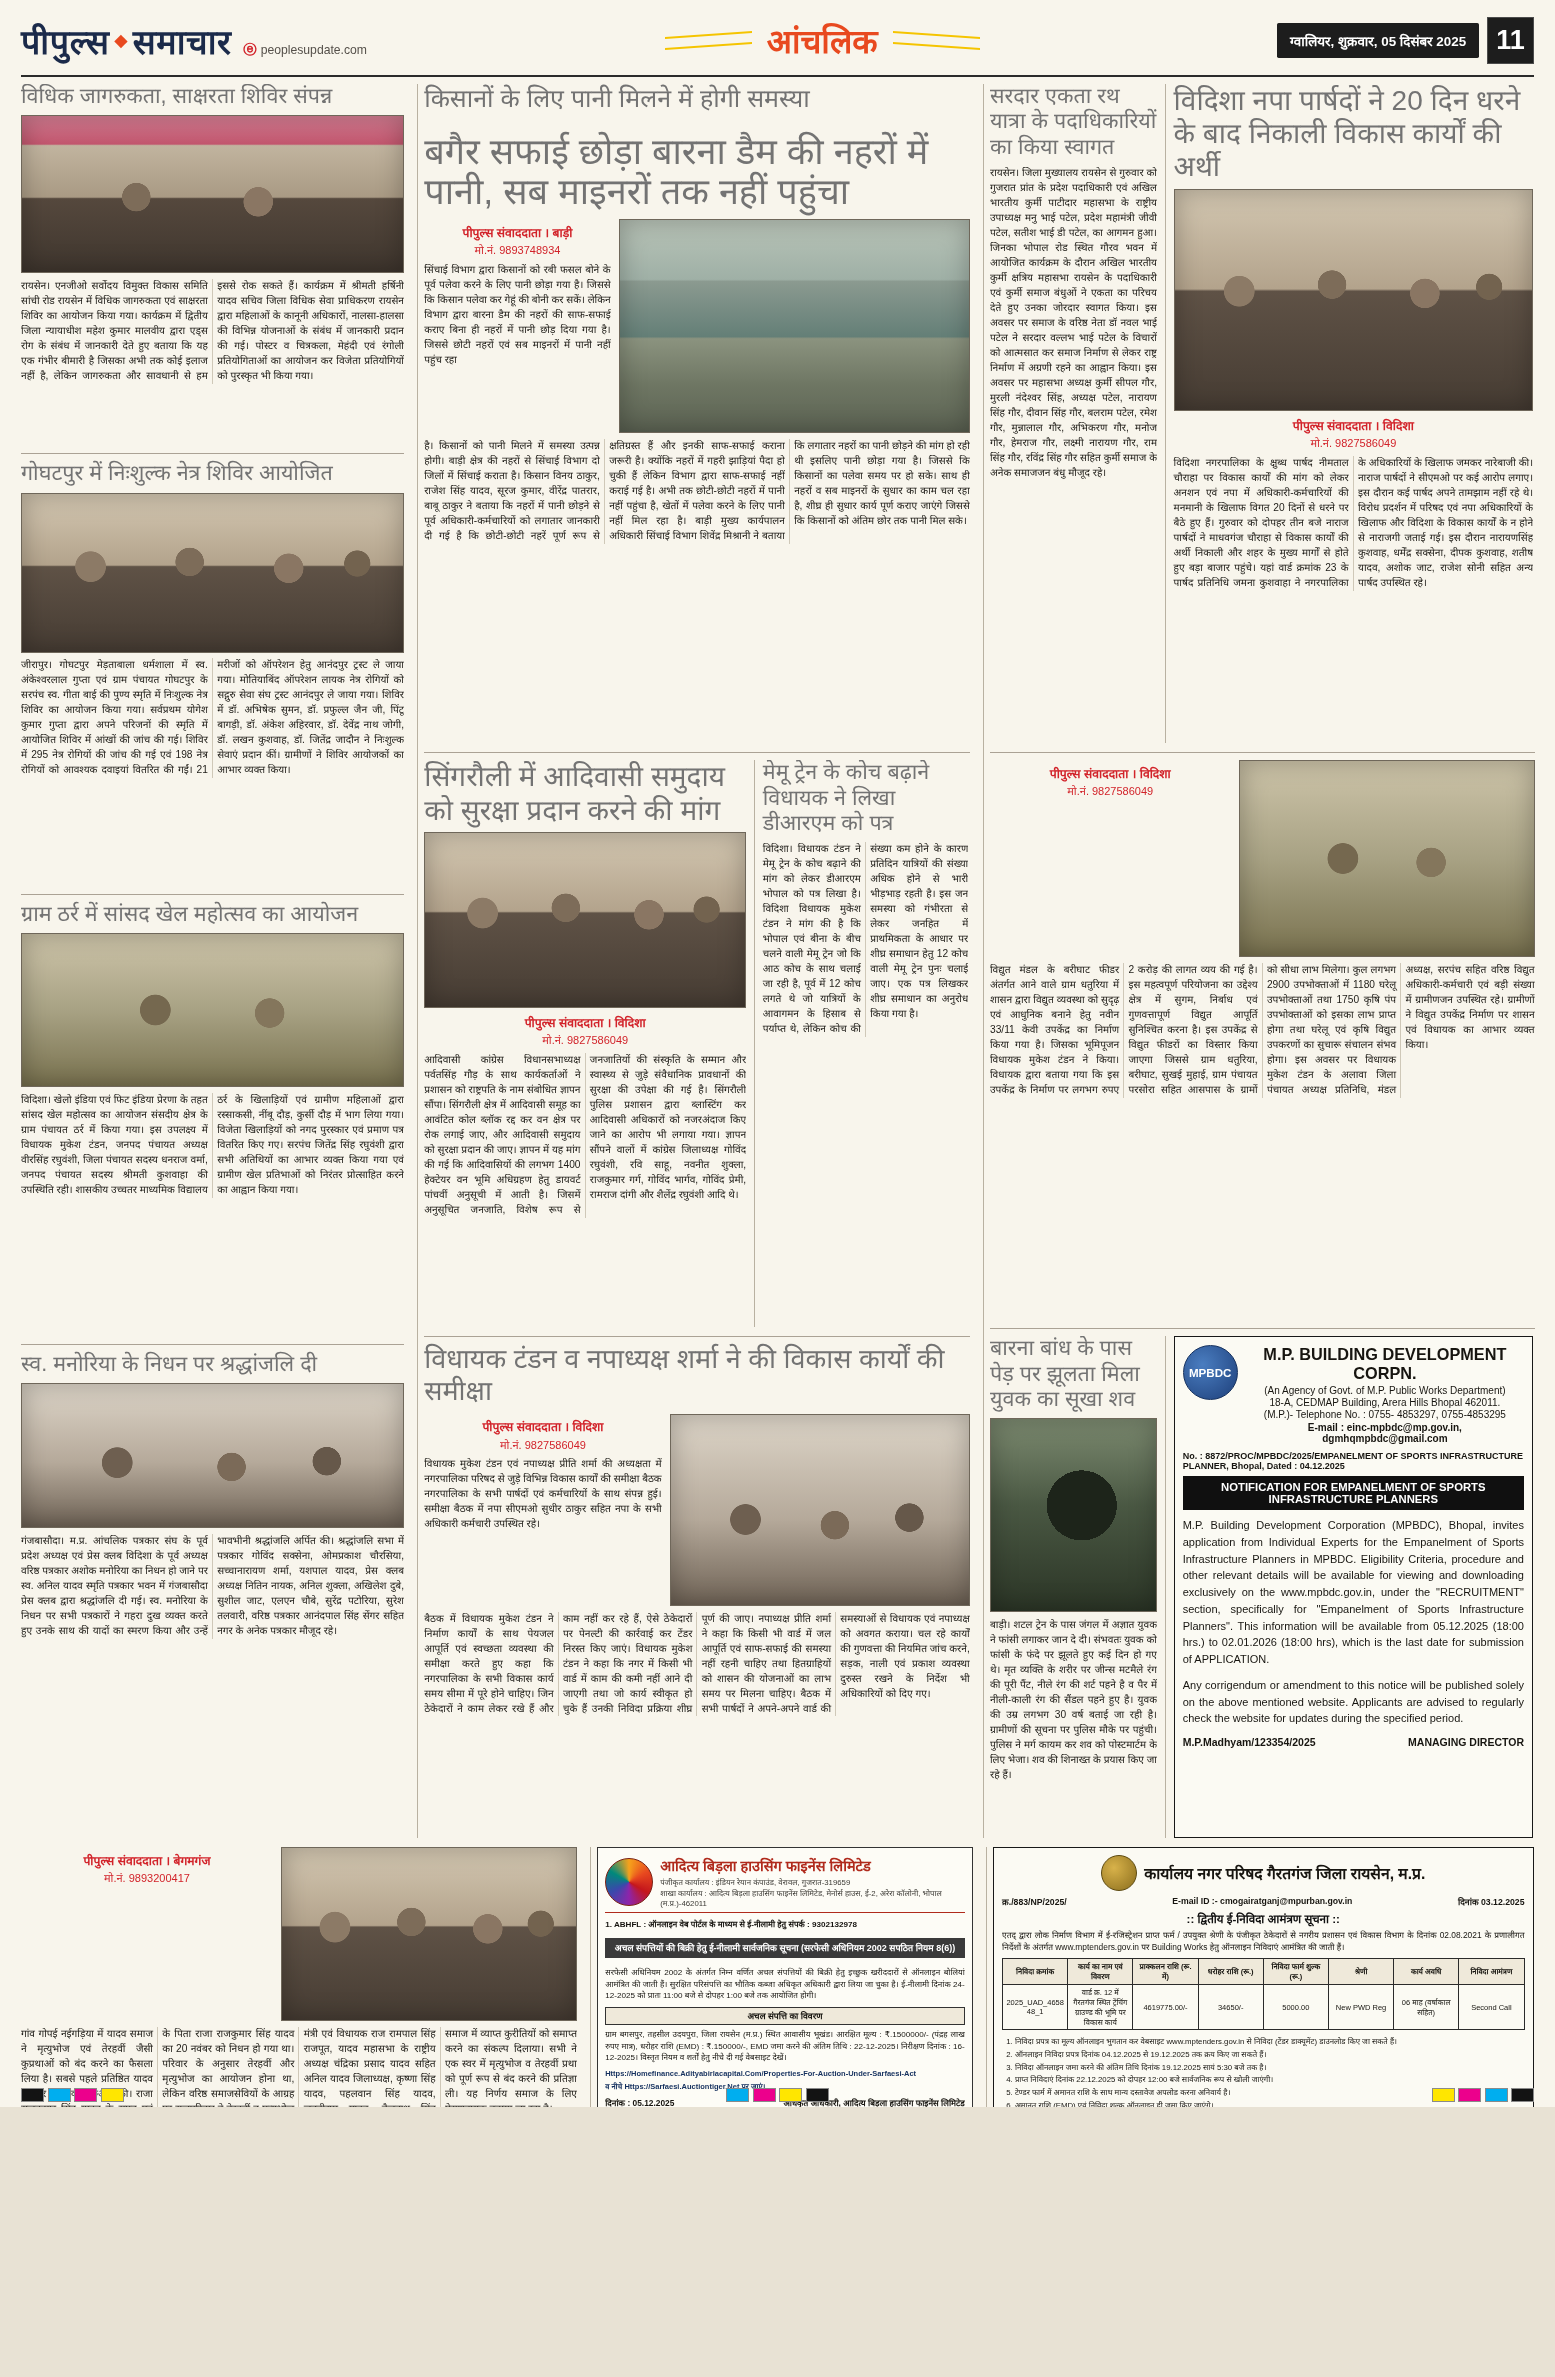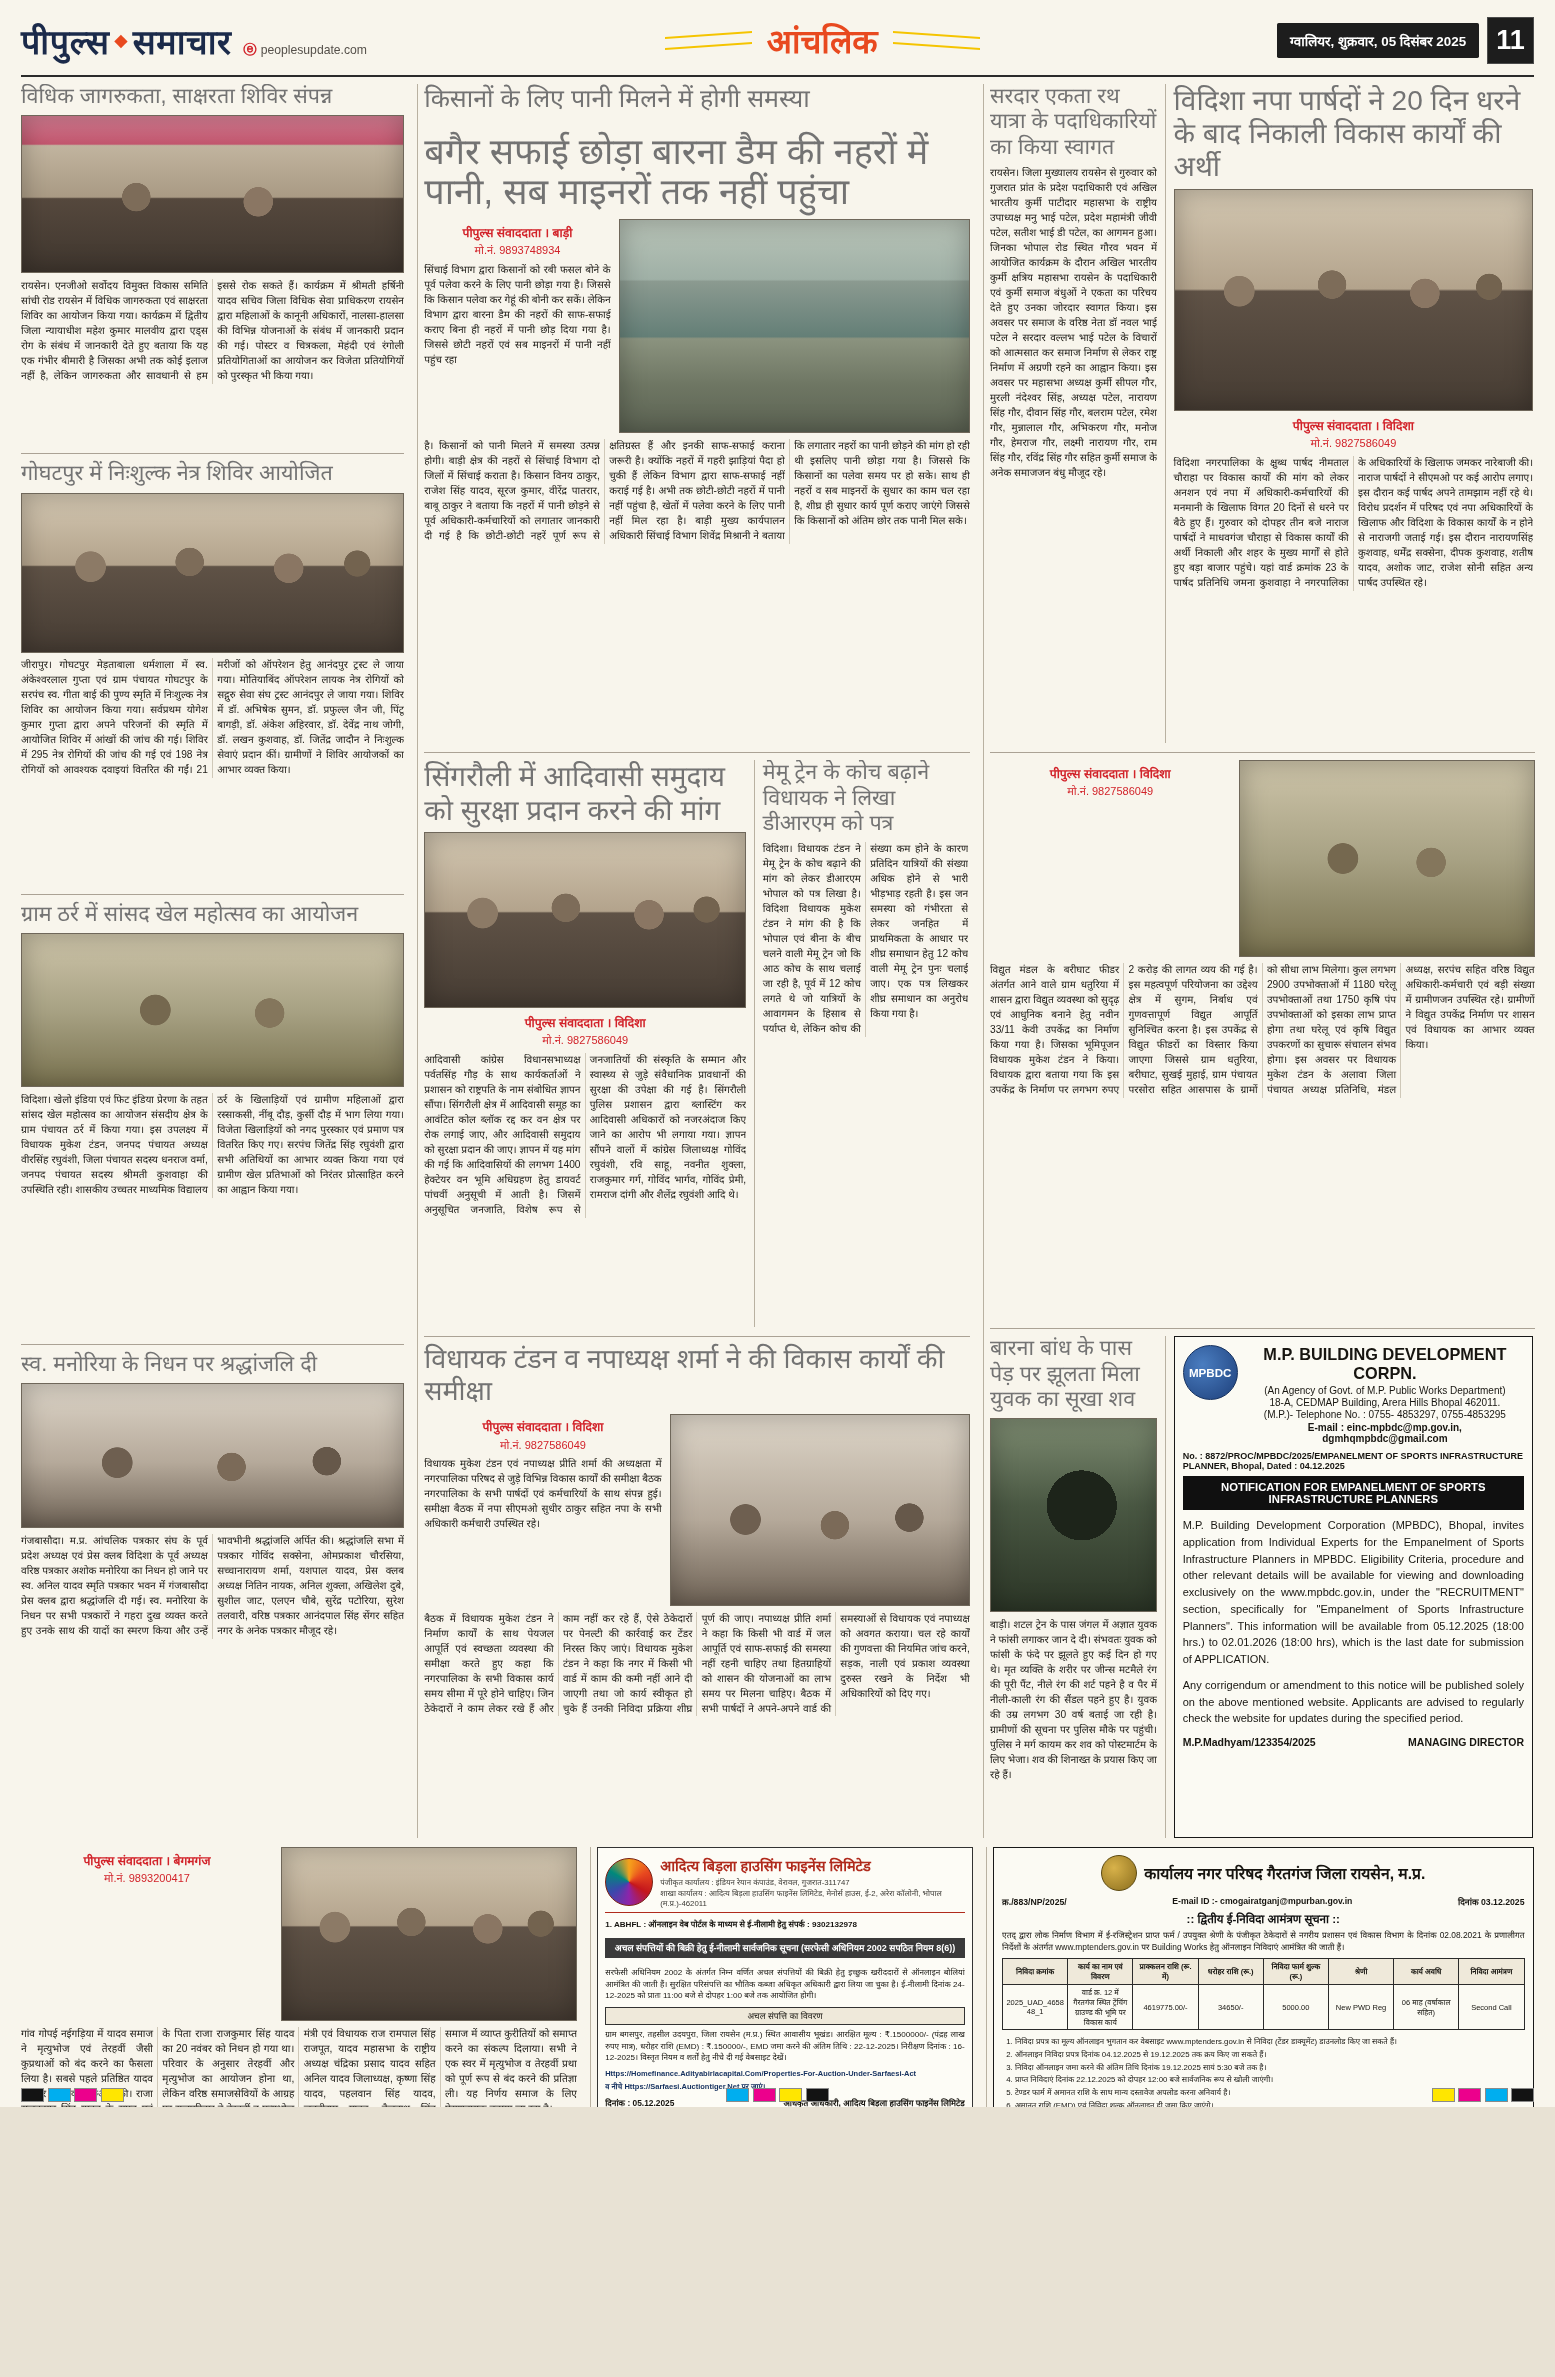--- a/index.html
+++ b/index.html
@@ -119,21 +119,21 @@
   .td-sign{display:flex;justify-content:space-between;margin-top:8.1px;font-weight:700;font-size:9px;text-align:center}
   
   .ad-aditya{border:1.2px solid #333;background:#fdfcf6;padding:7px;height:100%;font-size:8.1px}
   .ab-head{display:flex;gap:7px;align-items:center;border-bottom:1.2px solid #b02a1c;padding-bottom:4.6px}
   .ab-logo{width:46px;height:46px;border-radius:50%;flex:none;background:conic-gradient(#f6a21c,#e8491f,#c4161c,#8e24aa,#3949ab,#00897b,#f6a21c);border:1.2px solid #7a1f12}
   .ab-brand{font-size:14.5px;font-weight:800;color:#b02a1c}
   .ab-addr{font-size:7.8px;color:#3c3a35;margin-top:1.2px}
   .ab-contact{font-size:8.1px;font-weight:700;margin:4.6px 0}
   .ab-band{background:#3a3a3a;color:#fff;font-weight:800;font-size:9px;text-align:center;padding:3.5px;margin:9px 0}
   .ab-body{font-size:8.1px;line-height:1.45;text-align:justify;margin:0 0 4.6px}
-  .ab-sec{border:0.6px solid #333;text-align:center;font-weight:400;font-size:8.7px;padding:2.3px;margin:3.5px 0;background:#efe9da}
+  .ab-sec{border:0.6px solid #333;text-align:center;font-weight:700;font-size:8.7px;padding:2.3px;margin:3.5px 0;background:#efe9da}
   .ab-urls{font-size:7.5px;font-weight:700;color:#14305e;word-break:break-all;margin:3.5px 0}
   .ab-foot{display:flex;justify-content:space-between;align-items:flex-end;font-weight:800;font-size:8.4px;margin-top:5.8px}
   
   .regmarks{position:absolute;bottom:4.6px;left:21px;right:21px;display:flex;justify-content:space-between}
   .markgroup{display:flex;gap:3.5px}
   .mark{width:21px;height:12.8px;border:0.6px solid #8a8a8a}
   .mk-c{background:#00aeef}.mk-m{background:#ec008c}.mk-y{background:#ffe600}.mk-k{background:#131313}
 </style>
 </head>
 <body>
@@ -307,21 +307,21 @@
       </div>
       <div class="body cols4">गांव गोपई नईगड़िया में यादव समाज ने मृत्युभोज एवं तेरहवीं जैसी कुप्रथाओं को बंद करने का फैसला लिया है। सबसे पहले प्रतिष्ठित यादव परिवार ने इसकी शुरुआत की। राजा राजकुमार सिंह यादव के सुपुत्र एवं जिला पंचायत सदस्य दिग्विजय सिंह यादव (बड़े राजा) और उनके छोटे भाई वृषभदेव सिंह यादव (छोटे राजा) के पिता राजा राजकुमार सिंह यादव का 20 नवंबर को निधन हो गया था। परिवार के अनुसार तेरहवीं और मृत्युभोज का आयोजन होना था, लेकिन वरिष्ठ समाजसेवियों के आग्रह पर राजपरिवार ने तेरहवीं व मृत्युभोज पूरी तरह बंद करने का साहसिक निर्णय लिया। 2 दिसंबर को आयोजित श्रद्धांजलि सभा में पूर्व मंत्री एवं विधायक राज रामपाल सिंह राजपूत, यादव महासभा के राष्ट्रीय अध्यक्ष चंद्रिका प्रसाद यादव सहित अनिल यादव जिलाध्यक्ष, कृष्णा सिंह यादव, पहलवान सिंह यादव, जननीराम यादव, बैजनाथ सिंह यादव, संदीप यादव, अजब सिंह यादव, कमल सिंह यादव, सरपंच राजू यादव, वीर सिंह यादव आदि ने समाज में व्याप्त कुरीतियों को समाप्त करने का संकल्प दिलाया। सभी ने एक स्वर में मृत्युभोज व तेरहवीं प्रथा को पूर्ण रूप से बंद करने की प्रतिज्ञा ली। यह निर्णय समाज के लिए प्रेरणादायक बताया जा रहा है।</div>
     </article>
 
     <div class="aditya-cell hBot">
       <div class="ad-aditya adbox">
         <div class="ab-head">
           <div class="ab-logo"></div>
           <div>
             <div class="ab-brand">आदित्य बिड़ला हाउसिंग फाइनेंस लिमिटेड</div>
-            <div class="ab-addr">पंजीकृत कार्यालय : इंडियन रेयान कंपाउंड, वेरावल, गुजरात-311747</div>
+            <div class="ab-addr">पंजीकृत कार्यालय : इंडियन रेयान कंपाउंड, वेरावल, गुजरात-319659</div>
             <div class="ab-addr">शाखा कार्यालय : आदित्य बिड़ला हाउसिंग फाइनेंस लिमिटेड, मेनोर्स हाउस, ई-2, अरेरा कॉलोनी, भोपाल (म.प्र.)-462011</div>
           </div>
         </div>
         <div class="ab-contact">1. ABHFL : ऑनलाइन वेब पोर्टल के माध्यम से ई-नीलामी हेतु संपर्क : 9302132978</div>
         <div class="ab-band">अचल संपत्तियों की बिक्री हेतु ई-नीलामी सार्वजनिक सूचना (सरफेसी अधिनियम 2002 सपठित नियम 8(6))</div>
         <p class="ab-body">सरफेसी अधिनियम 2002 के अंतर्गत निम्न वर्णित अचल संपत्तियों की बिक्री हेतु इच्छुक खरीददारों से ऑनलाइन बोलियां आमंत्रित की जाती हैं। सुरक्षित परिसंपत्ति का भौतिक कब्जा अधिकृत अधिकारी द्वारा लिया जा चुका है। ई-नीलामी दिनांक 24-12-2025 को प्रातः 11:00 बजे से दोपहर 1:00 बजे तक आयोजित होगी।</p>
         <div class="ab-sec">अचल संपत्ति का विवरण</div>
         <p class="ab-body">ग्राम बगसपुर, तहसील उदयपुरा, जिला रायसेन (म.प्र.) स्थित आवासीय भूखंड। आरक्षित मूल्य : ₹.1500000/- (पंद्रह लाख रुपए मात्र), धरोहर राशि (EMD) : ₹.150000/-, EMD जमा करने की अंतिम तिथि : 22-12-2025। निरीक्षण दिनांक : 16-12-2025। विस्तृत नियम व शर्तों हेतु नीचे दी गई वेबसाइट देखें।</p>
         <div class="ab-urls">Https://Homefinance.Adityabirlacapital.Com/Properties-For-Auction-Under-Sarfaesi-Act</div>
         <div class="ab-urls">व नीचे Https://Sarfaesi.Auctiontiger.Net पर जाएं।</div>

